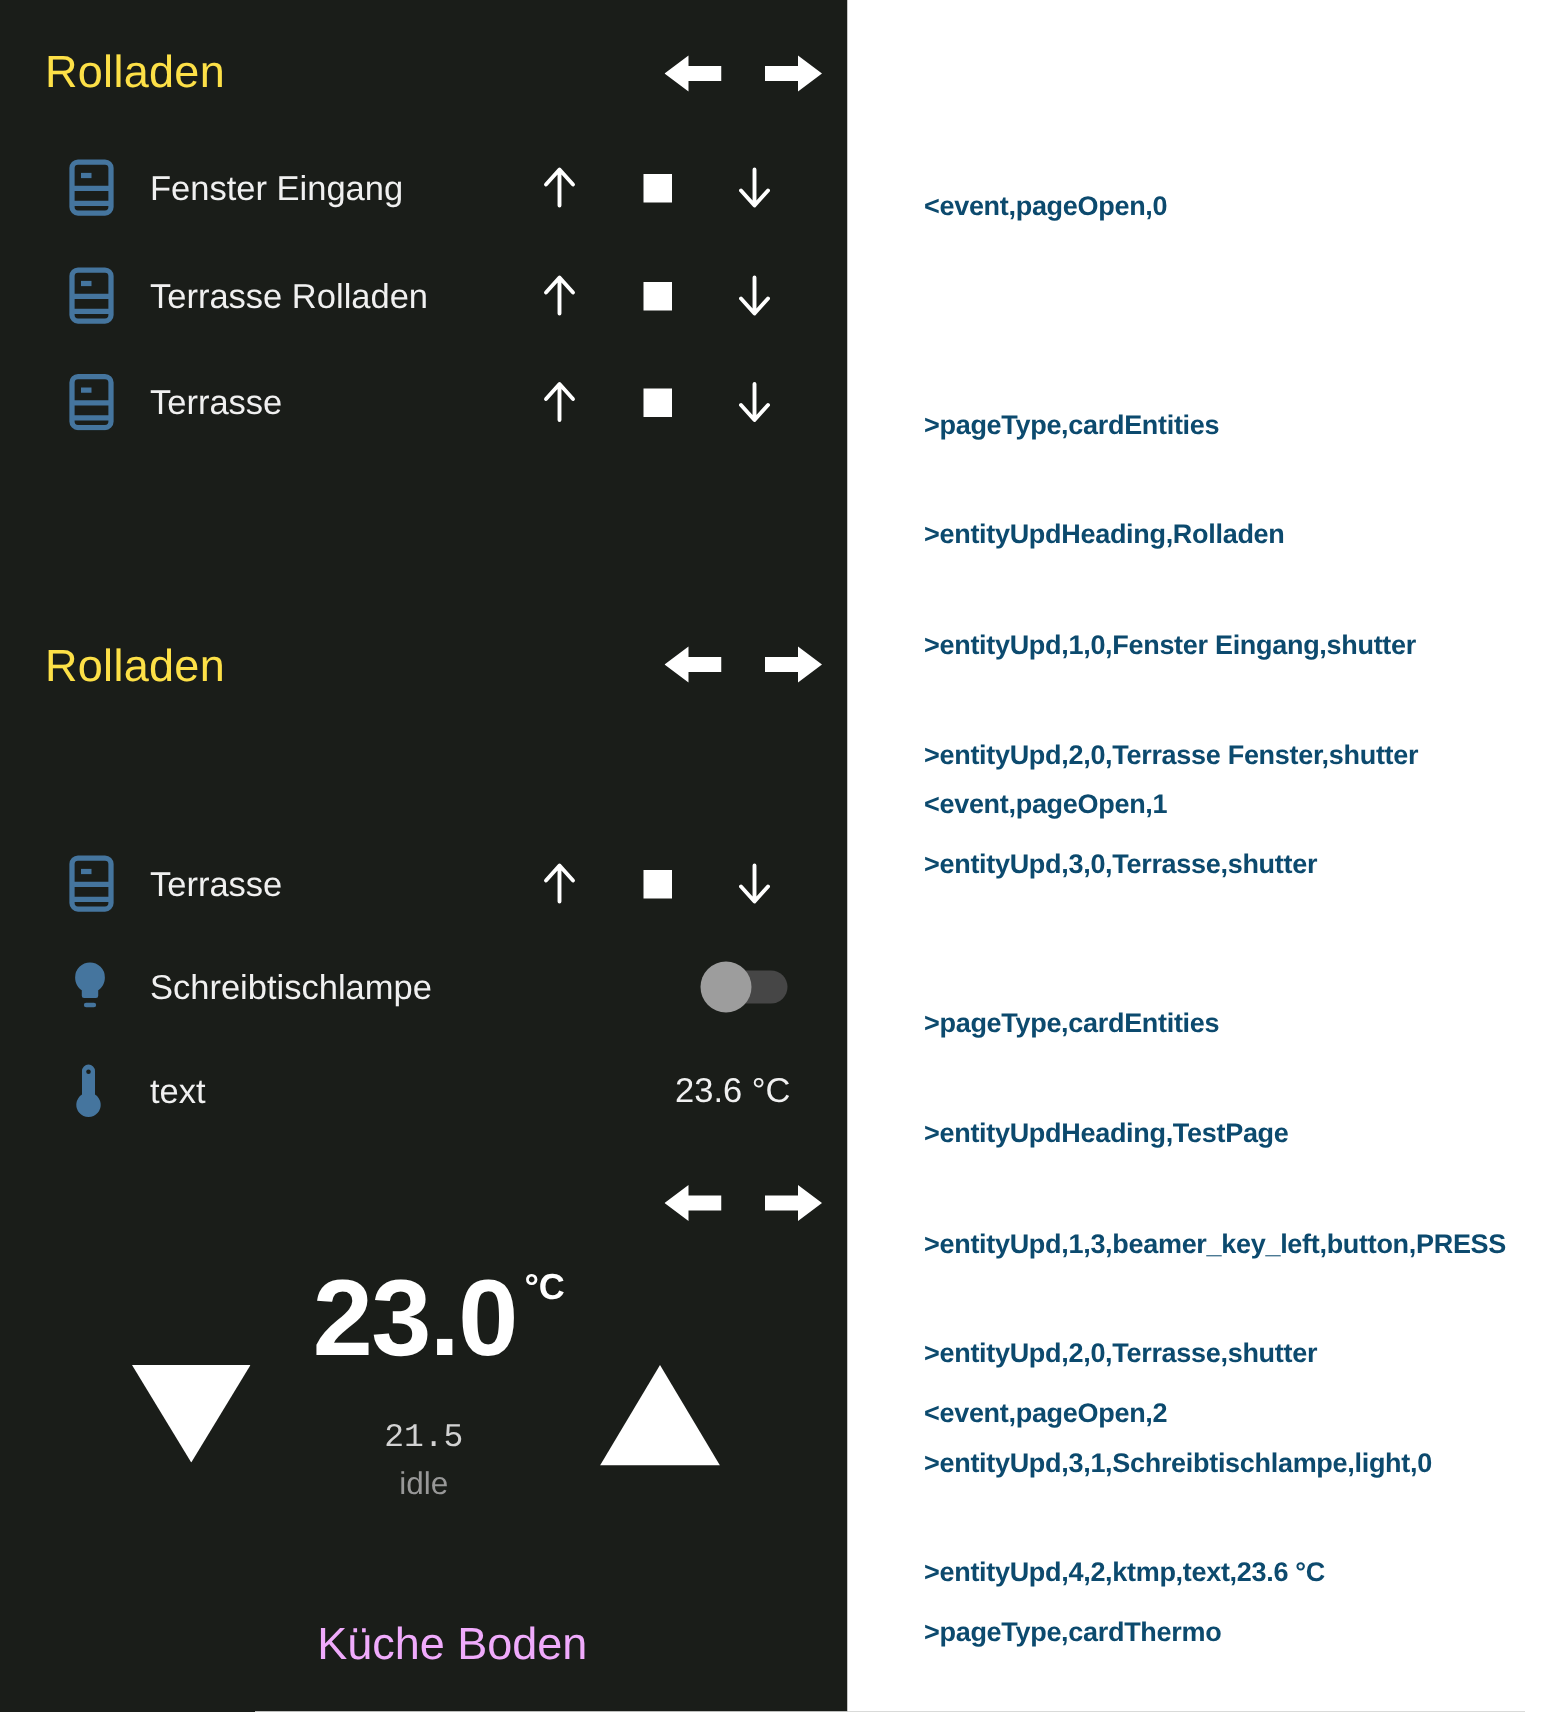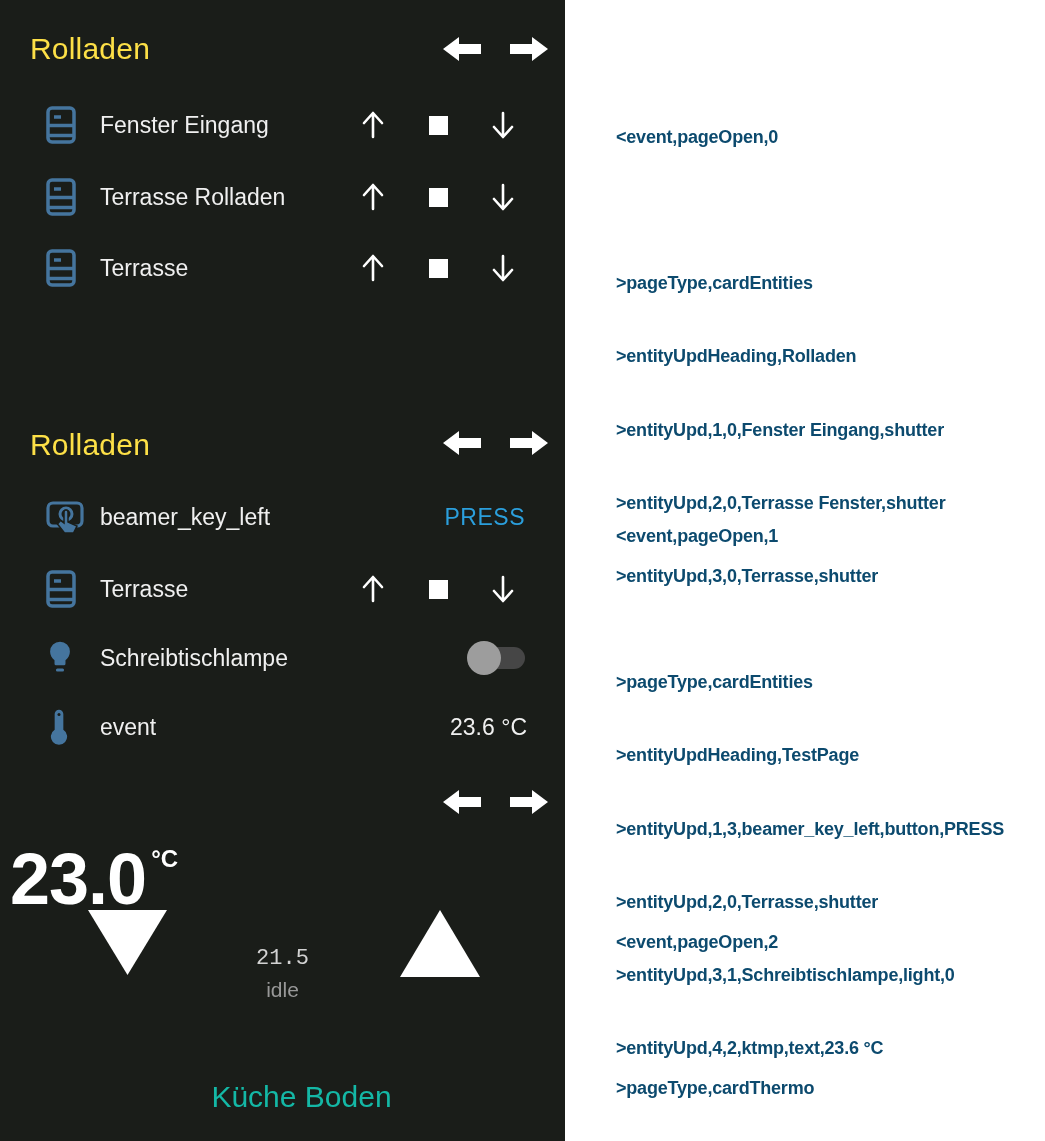--- a/index.html
+++ b/index.html
@@ -48,29 +48,29 @@
   .toggle .track {
     position:absolute; left:10px; right:0; top:6px; height:22px;
     border-radius:11px; background:#464646;
   }
   .toggle .knob {
     position:absolute; left:0; top:0; width:34px; height:34px;
     border-radius:50%; background:#9d9d9d;
   }
   .temp-wrap {
     position:absolute; left:0; top:843px; width:565px;
-    display:flex; align-items:flex-start;
+    display:flex; justify-content:center; align-items:flex-start;
     transform:translateX(10px); color:#ffffff;
   }
   .temp-big { font-size:72px; font-weight:bold; line-height:1; letter-spacing:-1px; }
   .temp-unit { font-size:24px; font-weight:bold; margin-left:5px; margin-top:2px; }
   .centered { position:absolute; left:0; width:565px; text-align:center; }
   .target { top:946px; font-size:22px; color:#d2d2d2;font-family:Liberation Mono, monospace; }
   .state  { top:978px; font-size:21px; color:#989898; }
-  .thermo-name { top:1080px; font-size:30px; color:#14b8a6;padding-left:38px; }
+  .thermo-name { top:1080px; font-size:30px; color:#f0abfc;padding-left:38px; }
   .tri { position:absolute; cursor:pointer; display:block; }
   .right-pane { position:absolute; left:565px; top:0; width:480px; height:1141px; background:#ffffff; }
   .proto {
     position:absolute; left:616px; color:#0c4a6e;
     font-size:18px; font-weight:bold; line-height:24.4px;
     letter-spacing:-0.2px; white-space:pre;
   }
   .blank { height:24.4px; }
 </style>
 </head>
@@ -174,31 +174,20 @@
     <h2 class="card-title" style="top:428px">Rolladen</h2>
     <div class="nav" style="top:427px">
       <svg class="navbtn" viewBox="0 0 38 32">
         <polygon points="0,16 16,4 16,11 38,11 38,21 16,21 16,28" fill="#ffffff"></polygon>
       </svg>
       <svg class="navbtn" viewBox="0 0 38 32">
         <polygon points="38,16 22,4 22,11 0,11 0,21 22,21 22,28" fill="#ffffff"></polygon>
       </svg>
     </div>
 
-    <div class="row" style="top:482px">
-      <span class="icon">
-        <svg width="38" height="34" viewBox="0 0 38 34">
-          <rect x="2" y="3" width="34" height="23" rx="5" fill="none" stroke="#45759e" stroke-width="3.2"></rect>
-          <circle cx="20" cy="14" r="6" fill="none" stroke="#45759e" stroke-width="3"></circle>
-          <path d="M18 12 v11 l-3.5 -2.5 -3 3.5 7 9 h9 l3.5 -7 -9 -4 v-10 a2 2 0 0 0 -4 0 z" fill="#45759e" stroke="#1a1d19" stroke-width="1.5"></path>
-        </svg>
-      </span>
-      <span class="label">beamer_key_left</span>
-      <span class="press">PRESS</span>
-    </div>
 
     <div class="row" style="top:554px">
       <span class="icon">
         <svg width="30" height="38" viewBox="0 0 30 38">
           <rect x="2" y="2" width="26" height="34" rx="4" fill="none" stroke="#45759e" stroke-width="3.5"></rect>
           <line x1="8" y1="11" x2="15" y2="11" stroke="#45759e" stroke-width="3.5"></line>
           <line x1="3" y1="19.5" x2="27" y2="19.5" stroke="#45759e" stroke-width="3.5"></line>
           <line x1="3" y1="29.5" x2="27" y2="29.5" stroke="#45759e" stroke-width="3.5"></line>
         </svg>
       </span>
@@ -234,21 +223,21 @@
       </div>
     </div>
 
     <div class="row" style="top:692px">
       <span class="icon">
         <svg width="26" height="38" viewBox="0 0 24 34">
           <path d="M16 19.5 V5 a4 4 0 0 0 -8 0 V19.5 a7.5 7.5 0 1 0 8 0 Z" fill="#45759e"></path>
           <circle cx="12" cy="5.5" r="1.4" fill="#1a1d19"></circle>
         </svg>
       </span>
-      <span class="label">event</span>
+      <span class="label">text</span>
       <span class="value">23.6 °C</span>
     </div>
 
     <div class="nav" style="top:786px">
       <svg class="navbtn" viewBox="0 0 38 32">
         <polygon points="0,16 16,4 16,11 38,11 38,21 16,21 16,28" fill="#ffffff"></polygon>
       </svg>
       <svg class="navbtn" viewBox="0 0 38 32">
         <polygon points="38,16 22,4 22,11 0,11 0,21 22,21 22,28" fill="#ffffff"></polygon>
       </svg>

